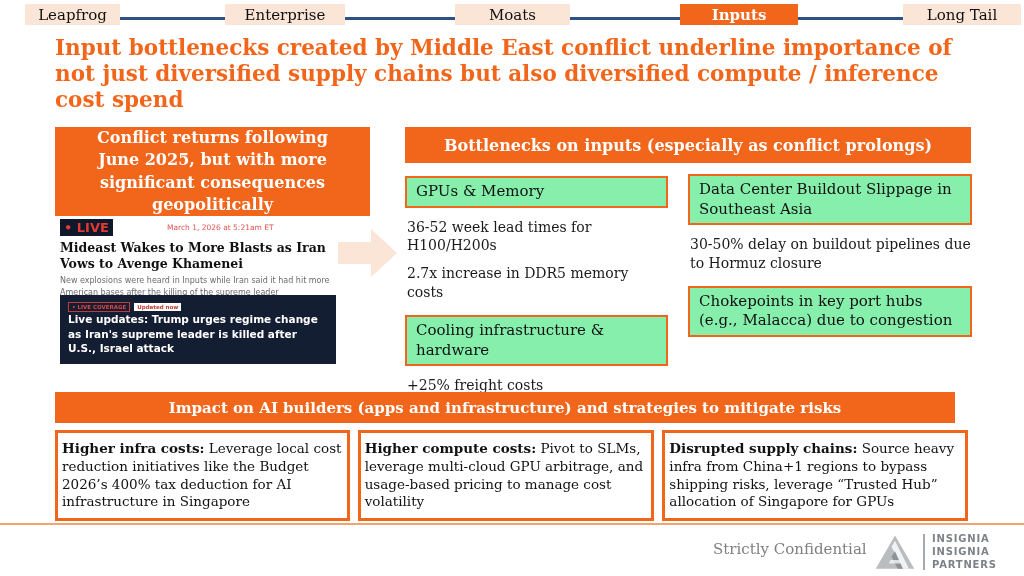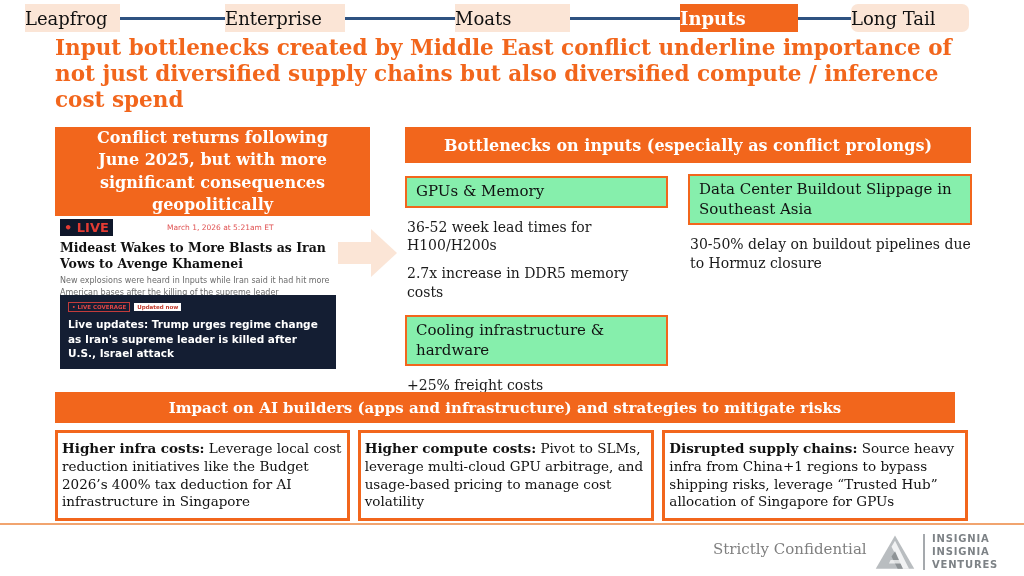--- a/index.html
+++ b/index.html
@@ -5,30 +5,30 @@
   * { margin:0; padding:0; box-sizing:border-box; }
   html,body { background:#e8e8e8; }
   .slide {
     position:relative; width:1024px; height:576px; background:#ffffff;
     font-family:"DejaVu Serif","Liberation Serif",serif; overflow:hidden;
   }
 
   
   .nav-line { position:absolute; left:118px; top:17px; width:790px; height:3px; background:#2E5281; }
   .nav-tab {
-    position:absolute; top:4px; height:28px; background:#FBE5D6; color:#111;
-    display:flex; align-items:center; justify-content:flex-start;
-    font-size:18px; cursor:pointer;
+    position:absolute; top:4px; height:21px; background:#FBE5D6; color:#111;
+    display:flex; align-items:center; justify-content:center;
+    font-size:15px; cursor:pointer;
   }
   .nav-tab.active { background:#F2661C; color:#fff; font-weight:bold; }
   .tab-0 { left:25px;  width:95px; }
   .tab-1 { left:225px; width:120px; }
   .tab-2 { left:455px; width:115px; }
   .tab-3 { left:680px; width:118px; }
-  .tab-4 { left:851px; width:118px;border-radius:7px; }
+  .tab-4 { left:903px; width:118px; }
 
   
   .title {
     position:absolute; left:55px; top:35px; width:918px;
     color:#F2661C; font-weight:bold; font-size:21.5px; line-height:1.22;
   }
 
   
   .conflict-box {
     position:absolute; left:55px; top:127px; width:315px; height:89px;
@@ -46,21 +46,21 @@
   }
   .news1-sub { color:#6b6b6b; font-size:8px; line-height:1.5; margin-top:4px; width:285px; }
 
   .news2 {
     position:absolute; left:60px; top:295px; width:276px; background:#141E33;
     padding:7px 8px 8px 8px; font-family:"DejaVu Sans","Liberation Sans",sans-serif;
   }
   .news2-badges { display:flex; gap:4px; align-items:center; }
   .coverage-badge { border:1px solid #C23B3B; color:#E04545; font-size:5.5px; font-weight:bold; padding:1px 3px; }
   .updated-badge { background:#ffffff; color:#C0392B; font-size:5.5px; font-weight:bold; padding:1px 3px; }
-  .news2-headline { color:#fff; font-weight:bold; font-size:10.5px; line-height:1.4; margin-top:5px; }
+  .news2-headline { color:#fff; font-weight:bold; font-size:10.5px; line-height:1.4; }
 
   
   .arrow-body { position:absolute; left:338px; top:242px; width:33px; height:22px; background:#FBE5D6; }
   .arrow-head {
     position:absolute; left:371px; top:229px; width:0; height:0;
     border-top:24px solid transparent; border-bottom:24px solid transparent;
     border-left:26px solid #FBE5D6;
   }
 
   
@@ -160,20 +160,21 @@
       <p>+25% freight costs</p>
       <p>14 days increase on shipping delays</p>
     </div>
   </div>
 
   <div class="bn-col-right">
     <div class="bn-box">Data Center Buildout Slippage in Southeast Asia</div>
     <div class="bn-points">
       <p>30-50% delay on buildout pipelines due to Hormuz closure</p>
     </div>
+    <div class="bn-box">Chokepoints in key port hubs (e.g., Malacca) due to congestion</div>
   </div>
 
   <div class="impact-bar">Impact on AI builders (apps and infrastructure) and strategies to mitigate risks</div>
 
   <div class="cards">
     <div class="card card-0">
       <b>Higher infra costs:</b><span> Leverage local cost reduction initiatives like the Budget 2026’s 400% tax deduction for AI infrastructure in Singapore</span>
     </div>
     <div class="card card-1">
       <b>Higher compute costs:</b><span> Pivot to SLMs, leverage multi-cloud GPU arbitrage, and usage-based pricing to manage cost volatility</span>
@@ -189,17 +190,17 @@
     <svg width="42" height="38" viewBox="0 0 48 42">
       <path d="M24 2 L46 40 L2 40 Z" fill="#B9BDC0"></path>
       <path d="M24 8 L40 40 L33 40 L20 15 Z" fill="#ffffff" opacity="0.8"></path>
       <path d="M24 20 L33 40 L27 40 L20 26 Z" fill="#8E9396"></path>
       <path d="M19 30 L29 30 L31 34 L17 34 Z" fill="#ffffff" opacity="0.7"></path>
     </svg>
     <div class="logo-divider"></div>
     <div class="logo-text">
       <div>INSIGNIA</div>
       <div>INSIGNIA</div>
-      <div>VENTURES</div>
+      <div>PARTNERS</div>
     </div>
   </div>
 
 </div>
 
 </body></html>

